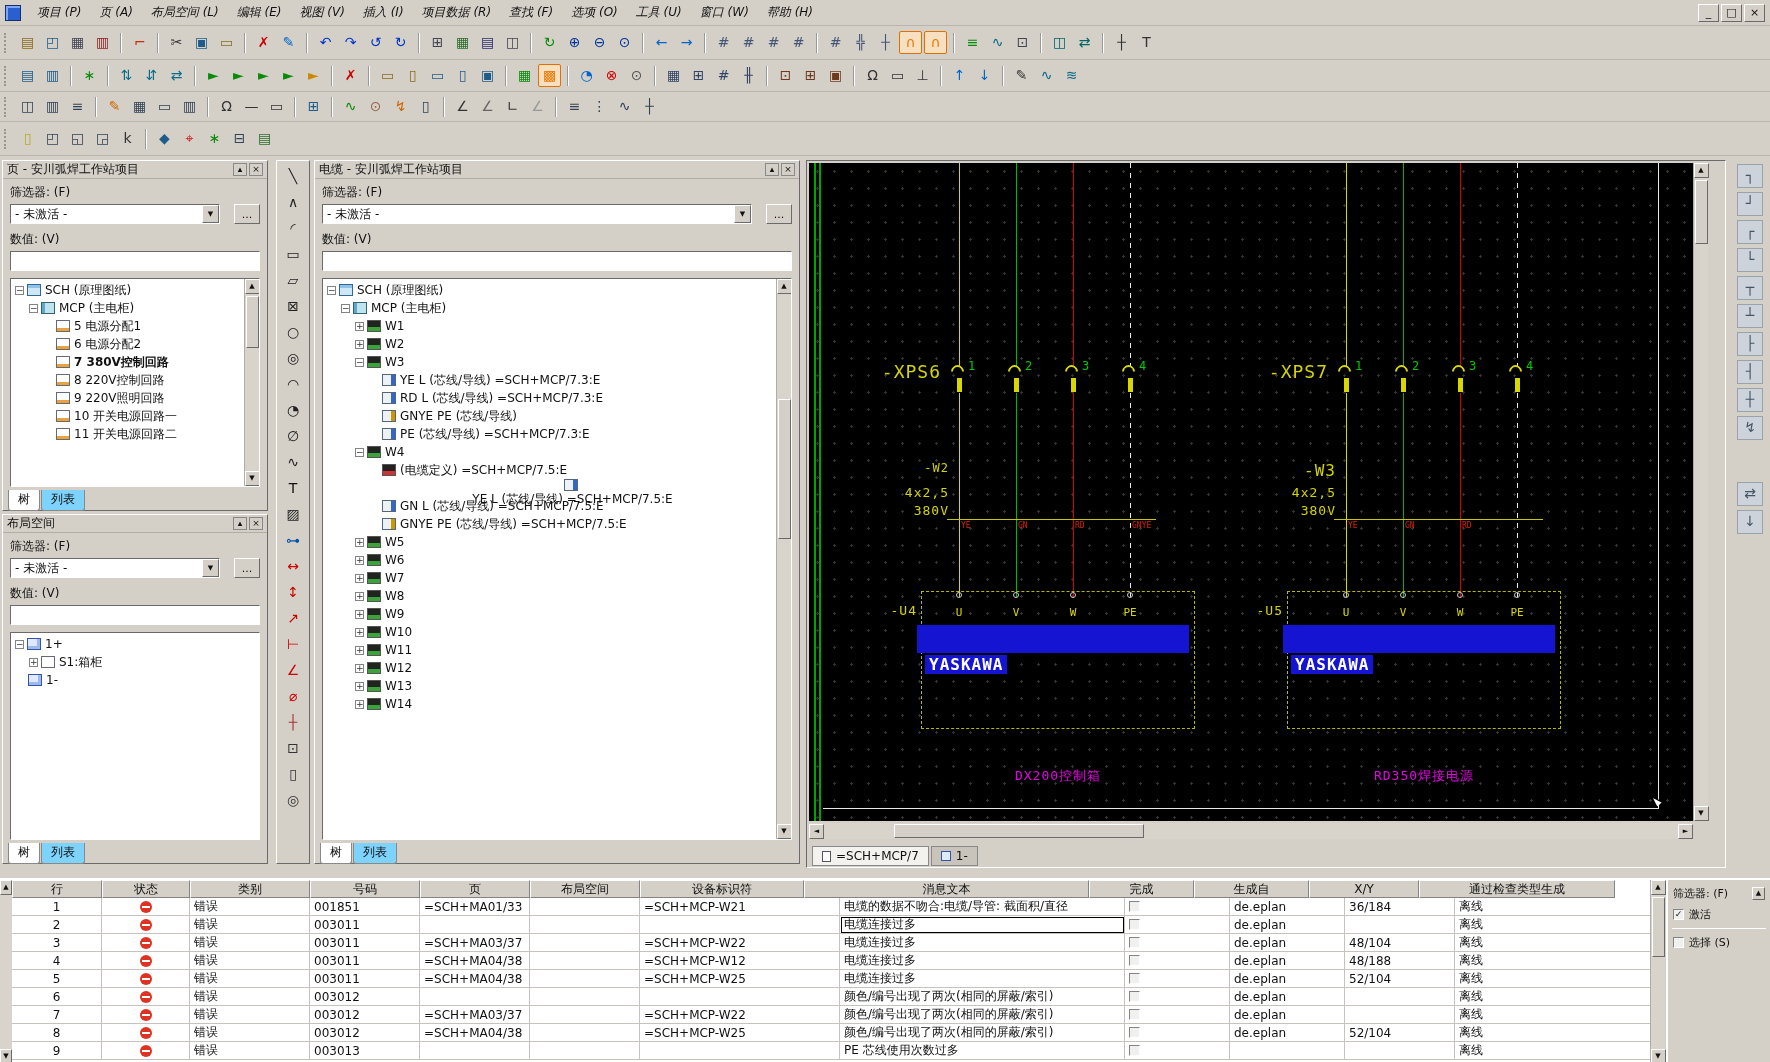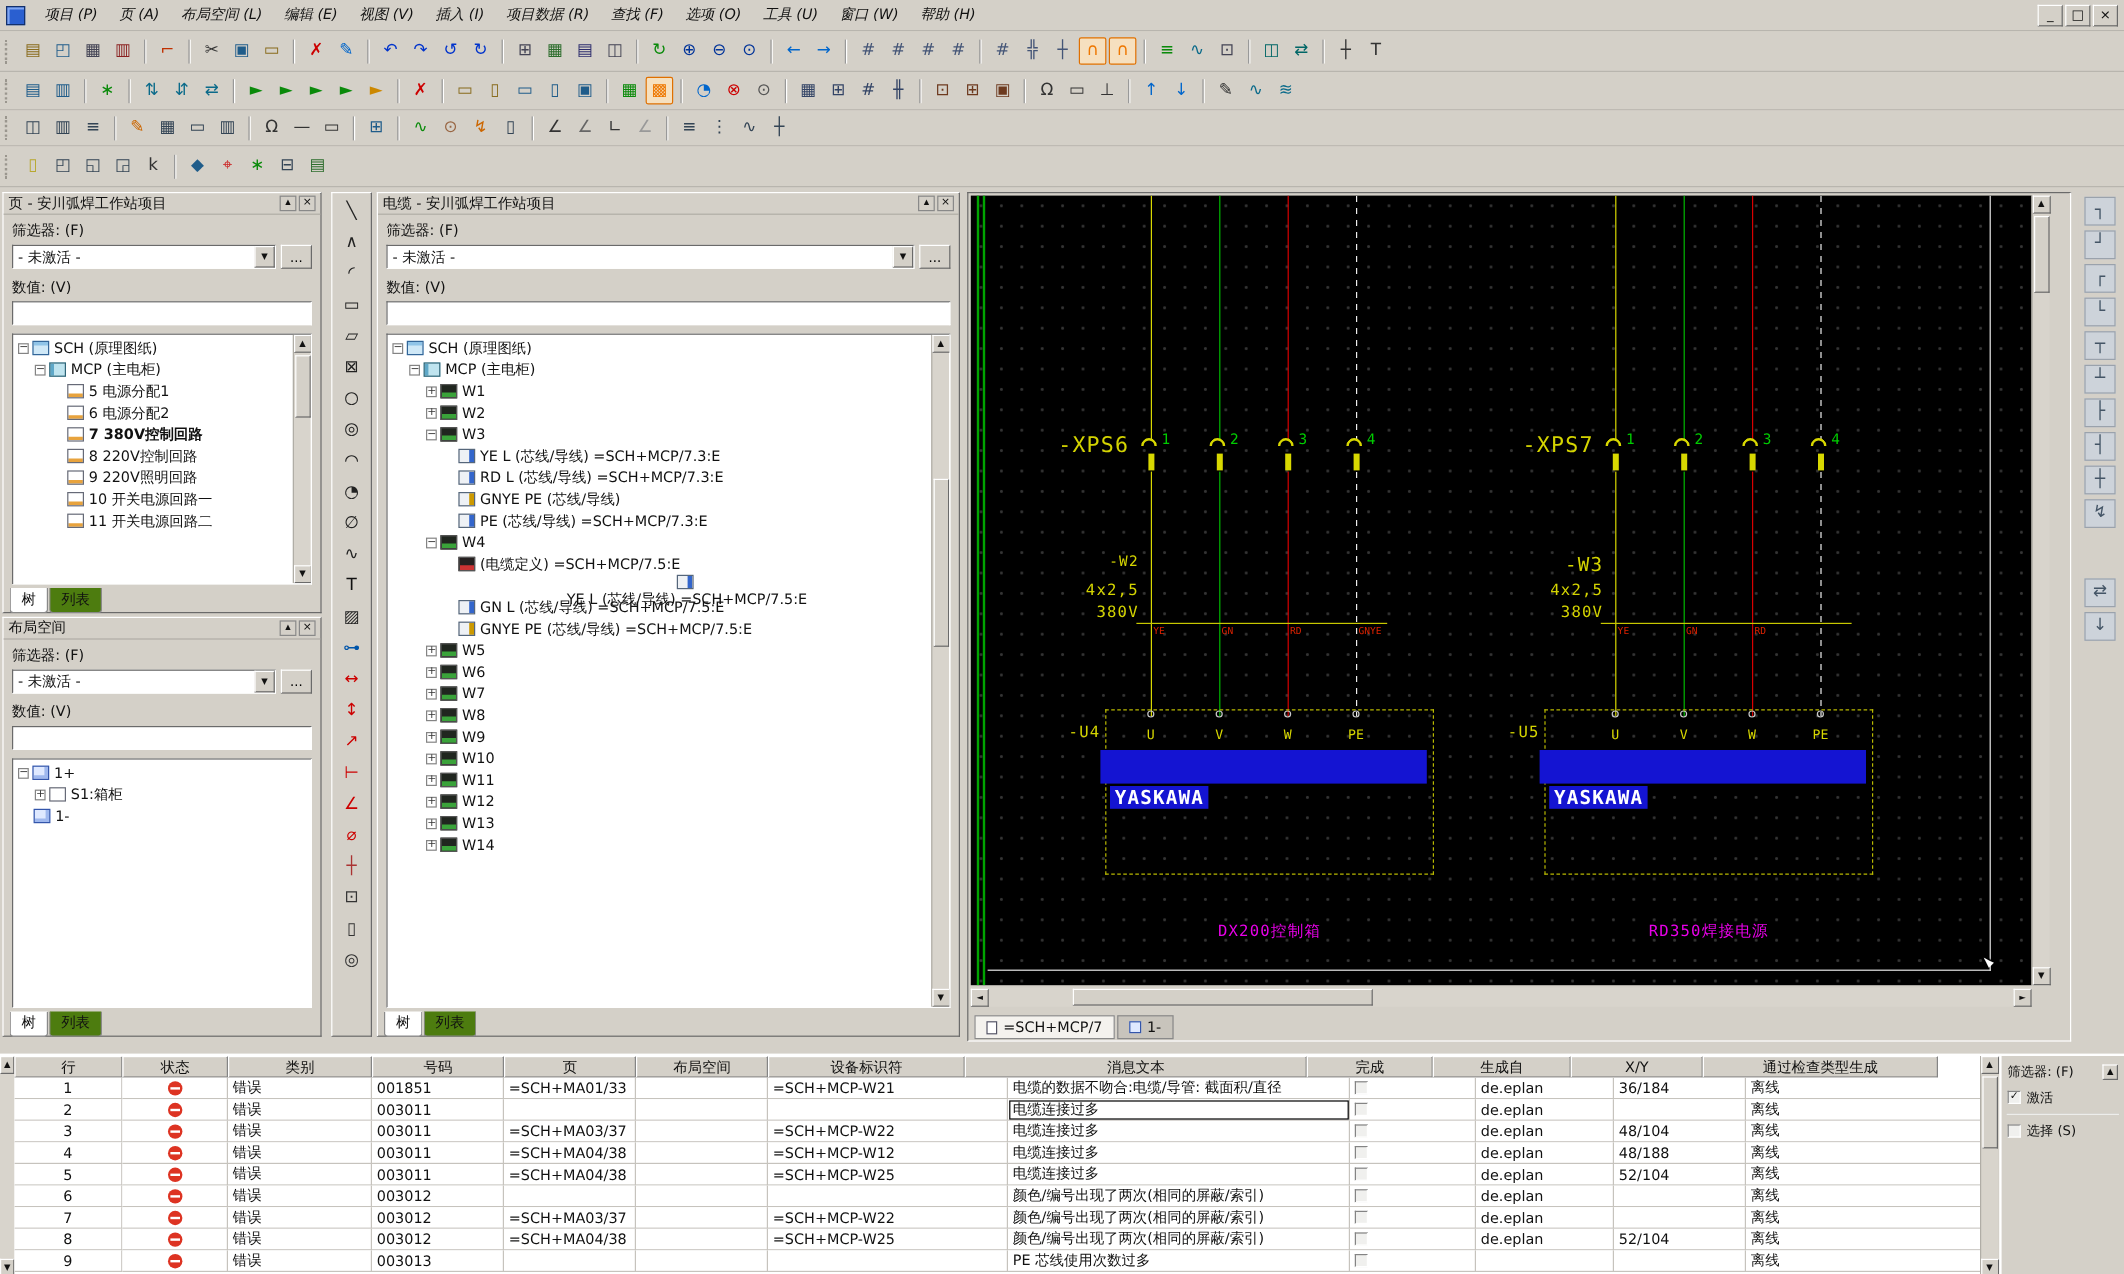--- a/index.html
+++ b/index.html
@@ -38,21 +38,21 @@
     display:flex; flex-direction:column; }
   #pages-panel  { left:2px;   top:160px; width:266px; height:351px; }
   #layout-panel { left:2px;   top:514px; width:266px; height:350px; }
   #cables-panel { left:314px; top:160px; width:486px; height:704px; }
   .ptitle { height:18px; display:flex; align-items:center; gap:2px; padding:0 4px;
     border-bottom:1px solid #b0ada6; flex:none; }
   .ptitle-text { flex:1; white-space:nowrap; overflow:hidden; }
   .ptbtn { width:14px; height:13px; font-size:9px; line-height:11px; text-align:center;
     border:1px solid #898989; background:#d4d0c8; flex:none; }
   .plabel { padding:5px 7px 1px; flex:none; }
-  .combo-row { display:flex; align-items:center; gap:4px; padding:2px 7px; flex:none; }
+  .combo-row { display:flex; align-items:center; gap:14px; padding:2px 7px; flex:none; }
   .combo { flex:1; height:20px; display:flex; align-items:center; background:#fff;
     border:1px solid; border-color:#6a6a6a #ffffff #ffffff #6a6a6a; }
   .combo-text { flex:1; padding:0 4px; white-space:nowrap; overflow:hidden; }
   .combo-dd { width:17px; height:18px; background:#d4d0c8; border:1px solid;
     border-color:#ffffff #6a6a6a #6a6a6a #ffffff; font-size:7px; text-align:center; line-height:17px; flex:none; }
   .browse-btn { width:26px; height:20px; background:#d4d0c8; border:1px solid;
     border-color:#ffffff #6a6a6a #6a6a6a #ffffff; font-size:11px; line-height:9px; flex:none;
     font-family:inherit; }
   .input-row { padding:2px 7px; flex:none; }
   .pinput { width:100%; height:20px; border:1px solid; border-color:#6a6a6a #ffffff #ffffff #6a6a6a;
@@ -69,21 +69,21 @@
   .ticon-panel   { background:#bfe4ef; border:1px solid #2f6577; box-shadow:inset 3px 0 #5fa8c8; }
   .ticon-page    { background:#ffffff; border:1px solid #666a77; box-shadow:inset 0 -3px #e8a33d; }
   .ticon-cable   { background:#20261f; border:1px solid #555; box-shadow:inset 0 -4px #3aa33a; }
   .ticon-cabledef{ background:#262020; border:1px solid #555; box-shadow:inset 0 -4px #cc3333; }
   .ticon-core    { background:#eef1f5; border:1px solid #55667a; box-shadow:inset -4px 0 #3366cc; }
   .ticon-corepe  { background:#eef1f5; border:1px solid #55667a; box-shadow:inset -4px 0 #cc9900; }
   .ticon-layout  { background:#dfe9ff; border:1px solid #3355aa; box-shadow:inset -3px -3px #9fb8ee; }
   .ticon-sheet   { background:#ffffff; border:1px solid #666a77; }
   .bold { font-weight:bold; }
   .ptabs { height:20px; display:flex; align-items:flex-start; padding:0 5px; gap:1px; flex:none; }
-  .ptab { padding:1px 9px 2px; background:#4d7c0f; border:1px solid #898989; border-top:none;
+  .ptab { padding:1px 9px 2px; background:#7dd3fc; border:1px solid #898989; border-top:none;
     border-radius:0 0 3px 3px; }
   .ptab-active { background:#ffffff; }
 
   
   .vsb { width:15px; background:#d8d4cc; border-left:1px solid #b0ada6; display:flex; flex-direction:column;
     align-items:center; position:relative; flex:none; }
   .sb-btn { width:15px; height:15px; background:#d4d0c8; border:1px solid;
     border-color:#ffffff #6a6a6a #6a6a6a #ffffff; font-size:7px; line-height:13px; text-align:center; flex:none; }
   .sb-bottom { margin-top:auto; }
   .sb-thumb { position:absolute; left:1px; width:13px; background:#d4d0c8; border:1px solid;

